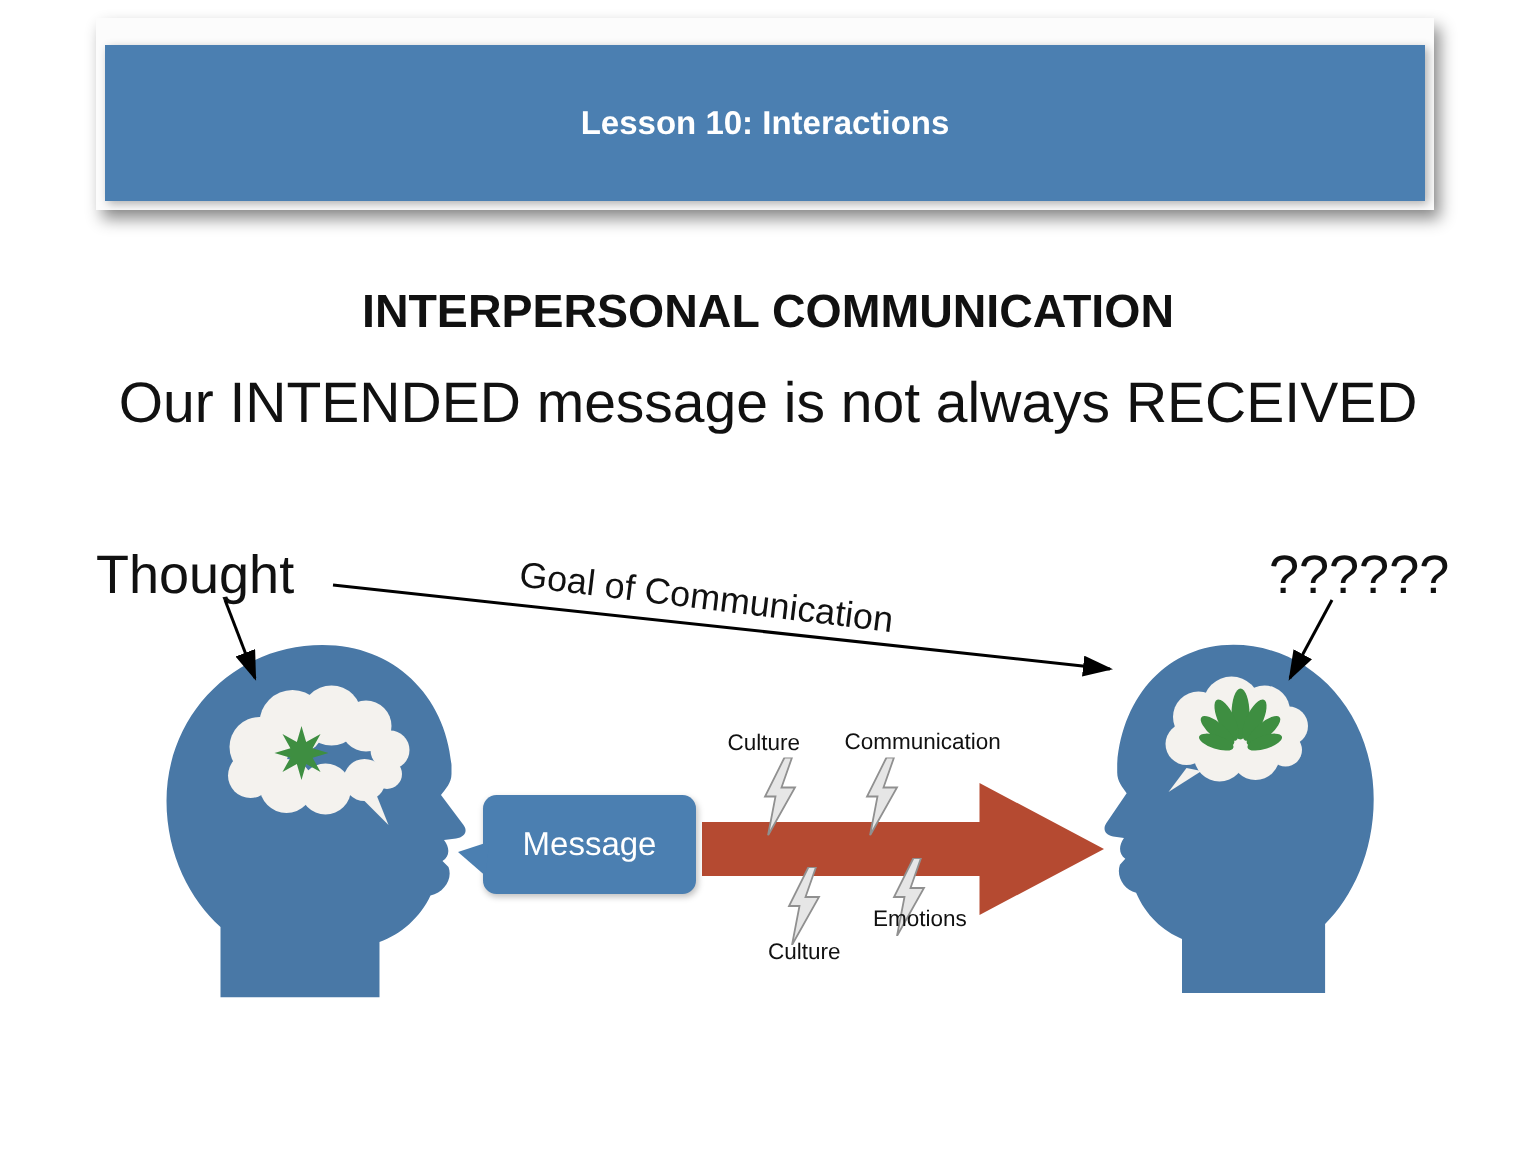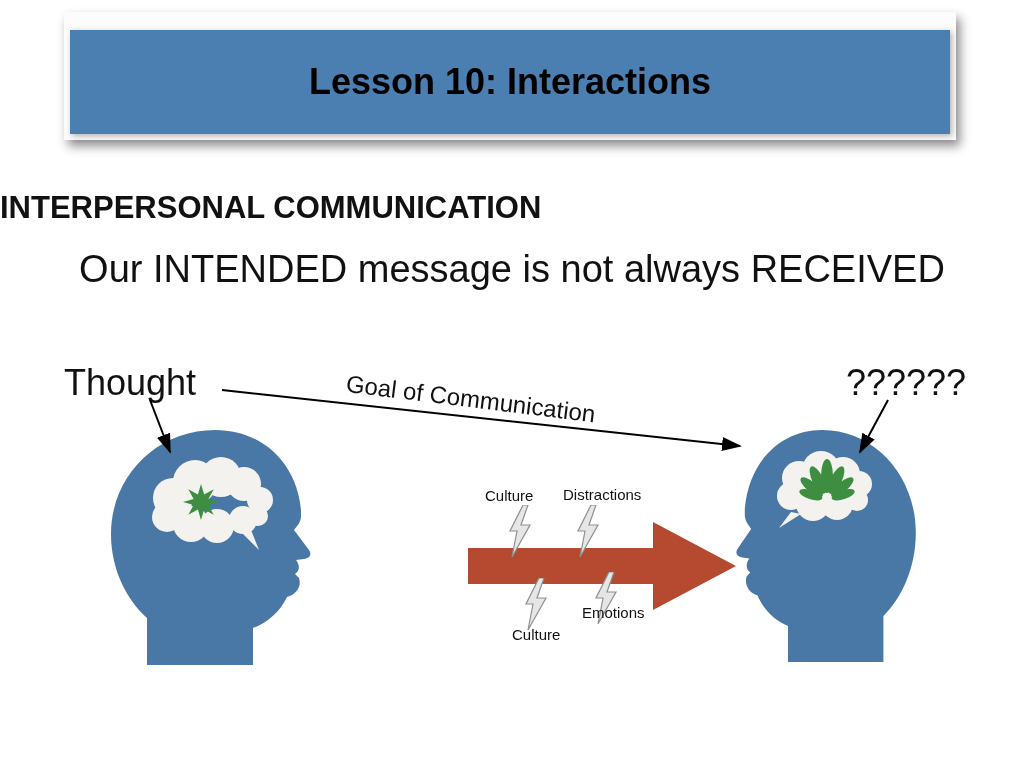--- a/index.html
+++ b/index.html
@@ -14,23 +14,23 @@
   html,body{margin:0;padding:0;background:#ffffff;}
   body{font-family:"Liberation Sans",sans-serif;color:var(--ink);}
   #slide{position:relative;width:1024px;height:768px;background:#ffffff;overflow:hidden;}
 
   
   .banner-card{position:absolute;left:64px;top:12px;width:892px;height:128px;
     background:#fcfcfc;box-shadow:4px 6px 10px rgba(0,0,0,0.45);}
   .banner-blue{position:absolute;left:6px;top:18px;width:880px;height:104px;
     background:var(--banner-blue);box-shadow:2px 2px 6px rgba(0,0,0,0.3);}
   .banner-title{width:100%;height:104px;line-height:104px;text-align:center;
-    font-size:36px;font-weight:bold;color:#000000;}
+    font-size:22px;font-weight:bold;color:#ffffff;}
 
-  .heading{position:absolute;left:0;top:190px;width:1024px;
+  .heading{position:absolute;left:0;top:190px;width:1024px;text-align:center;
     font-size:31px;font-weight:bold;color:var(--ink);}
   .subheading{position:absolute;left:0;top:248px;width:1024px;text-align:center;
     font-size:38px;font-weight:400;color:var(--ink);}
 
   .label{position:absolute;font-size:36px;color:var(--ink);white-space:nowrap;}
   .thought-label{left:64px;top:362px;}
   .received-label{left:846px;top:362px;}
   .goal-label{left:348px;top:370px;font-size:24px;transform:rotate(7deg);
     transform-origin:0 0;}
 
@@ -134,36 +134,40 @@
       <ellipse cx="94" cy="56" rx="6" ry="17"></ellipse>
       <ellipse cx="94" cy="58" rx="5.5" ry="15" transform="rotate(25 94 80)"></ellipse>
       <ellipse cx="94" cy="58" rx="5.5" ry="15" transform="rotate(-25 94 80)"></ellipse>
       <ellipse cx="94" cy="60" rx="5" ry="14" transform="rotate(50 94 80)"></ellipse>
       <ellipse cx="94" cy="60" rx="5" ry="14" transform="rotate(-50 94 80)"></ellipse>
       <ellipse cx="94" cy="63" rx="4.5" ry="12" transform="rotate(72 94 80)"></ellipse>
       <ellipse cx="94" cy="63" rx="4.5" ry="12" transform="rotate(-72 94 80)"></ellipse>
     </g>
   </svg>
 
+  <div class="message-bubble">
+    <div class="tail"></div>
+    <div class="message-text">Message</div>
+  </div>
 
   <svg class="red-arrow-svg" width="270" height="96" viewBox="0 0 270 96">
     <polygon points="0,32 185,32 185,6 268,50 185,94 185,68 0,68" fill="#b54a31"></polygon>
   </svg>
 
   <svg class="bolt-svg bolt-1" width="30" height="52" viewBox="0 0 30 52">
     <polygon points="17,0 4,26 11,26 6,52 24,20 15,20 22,0" fill="#e6e6e6" stroke="#909090" stroke-width="1.2"></polygon>
   </svg>
   <svg class="bolt-svg bolt-2" width="30" height="52" viewBox="0 0 30 52">
     <polygon points="17,0 4,26 11,26 6,52 24,20 15,20 22,0" fill="#e6e6e6" stroke="#909090" stroke-width="1.2"></polygon>
   </svg>
   <svg class="bolt-svg bolt-3" width="30" height="52" viewBox="0 0 30 52">
     <polygon points="17,0 4,26 11,26 6,52 24,20 15,20 22,0" fill="#e6e6e6" stroke="#909090" stroke-width="1.2"></polygon>
   </svg>
   <svg class="bolt-svg bolt-4" width="30" height="52" viewBox="0 0 30 52">
     <polygon points="17,0 4,26 11,26 6,52 24,20 15,20 22,0" fill="#e6e6e6" stroke="#909090" stroke-width="1.2"></polygon>
   </svg>
 
   <div class="barrier-label barrier-medium">Culture</div>
-  <div class="barrier-label barrier-distractions">Distractions</div>
+  <div class="barrier-label barrier-distractions">Communication</div>
   <div class="barrier-label barrier-culture">Culture</div>
   <div class="barrier-label barrier-emotions">Emotions</div>
 
 </div>
 
 </body></html>

